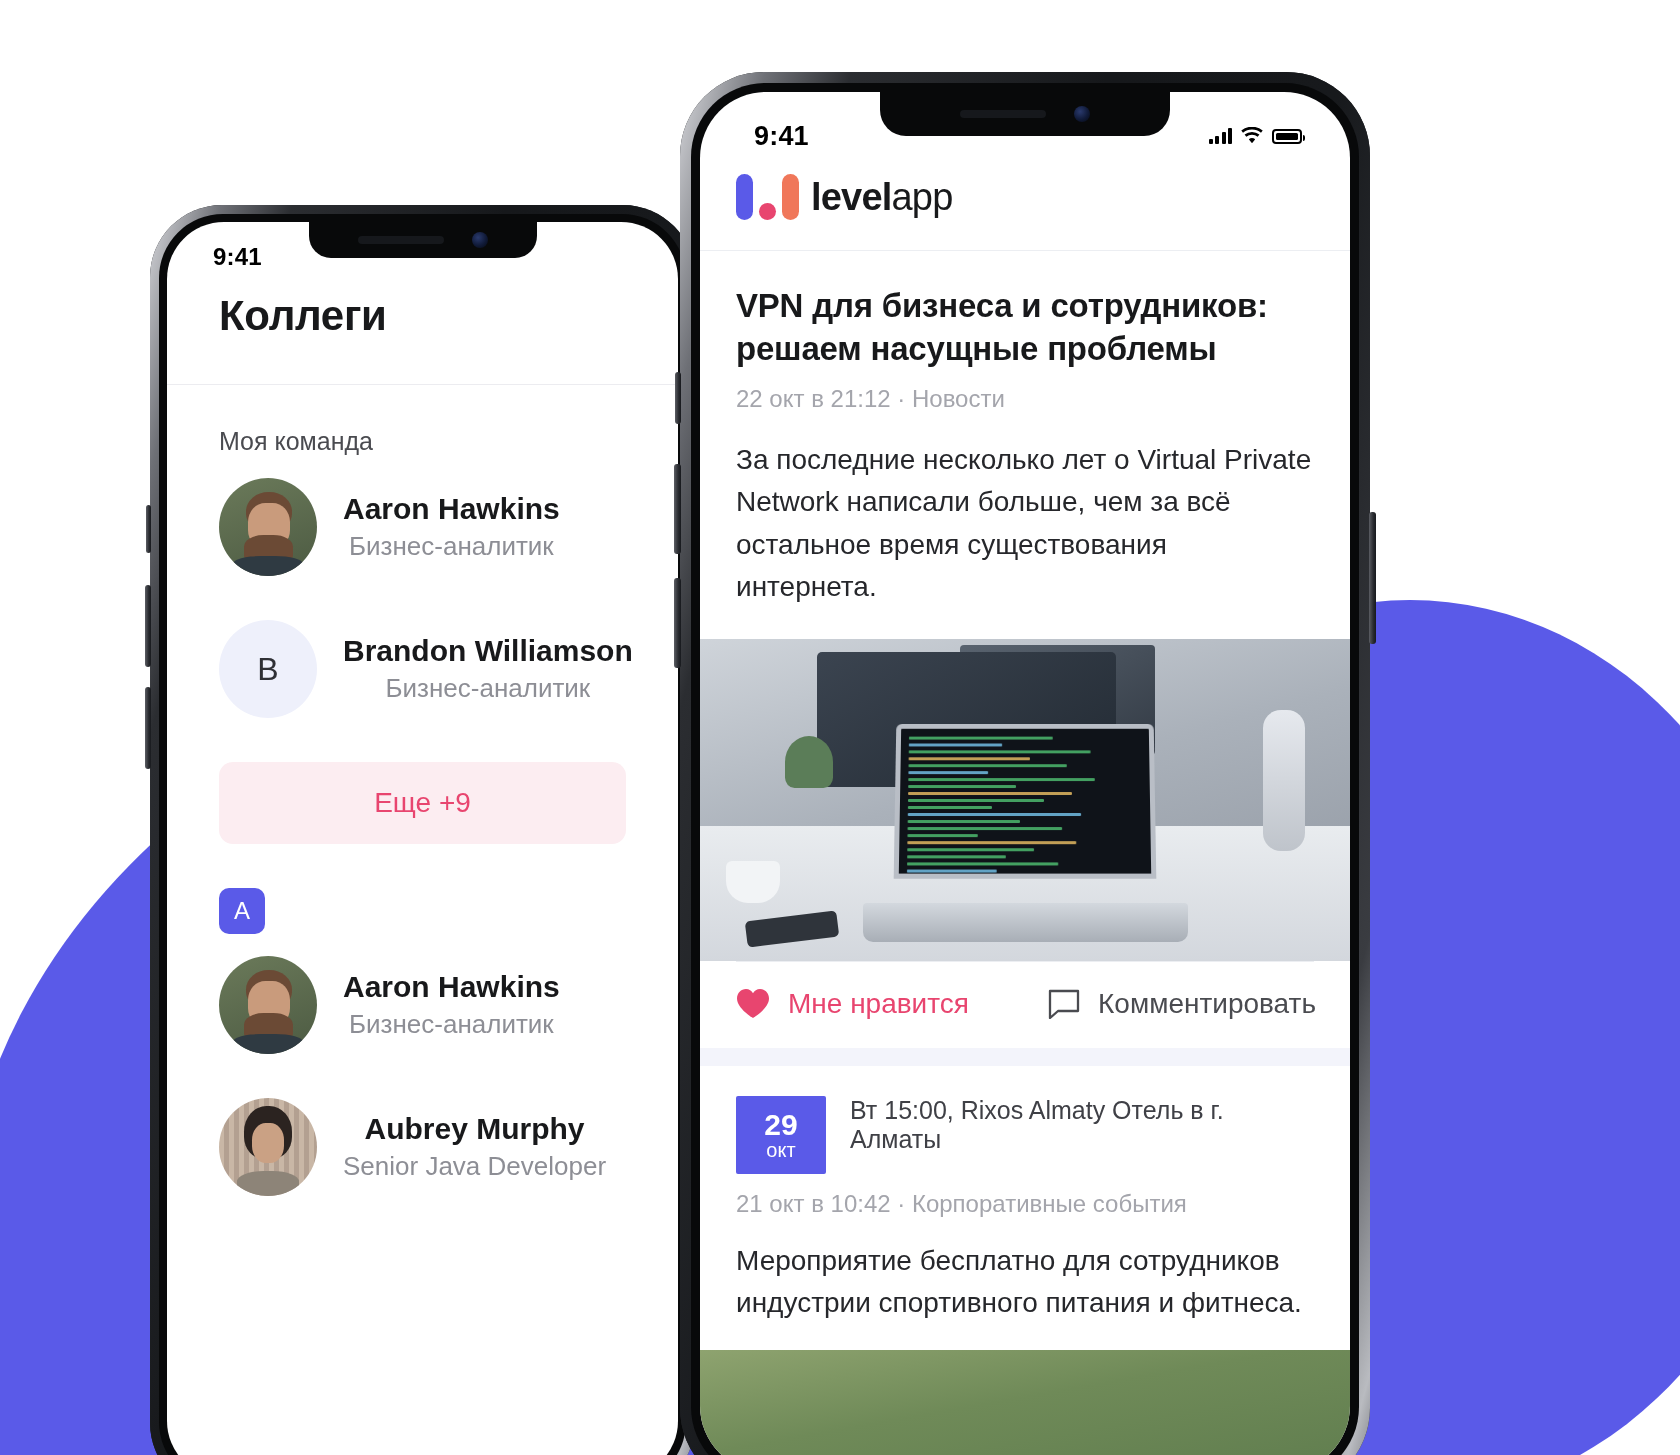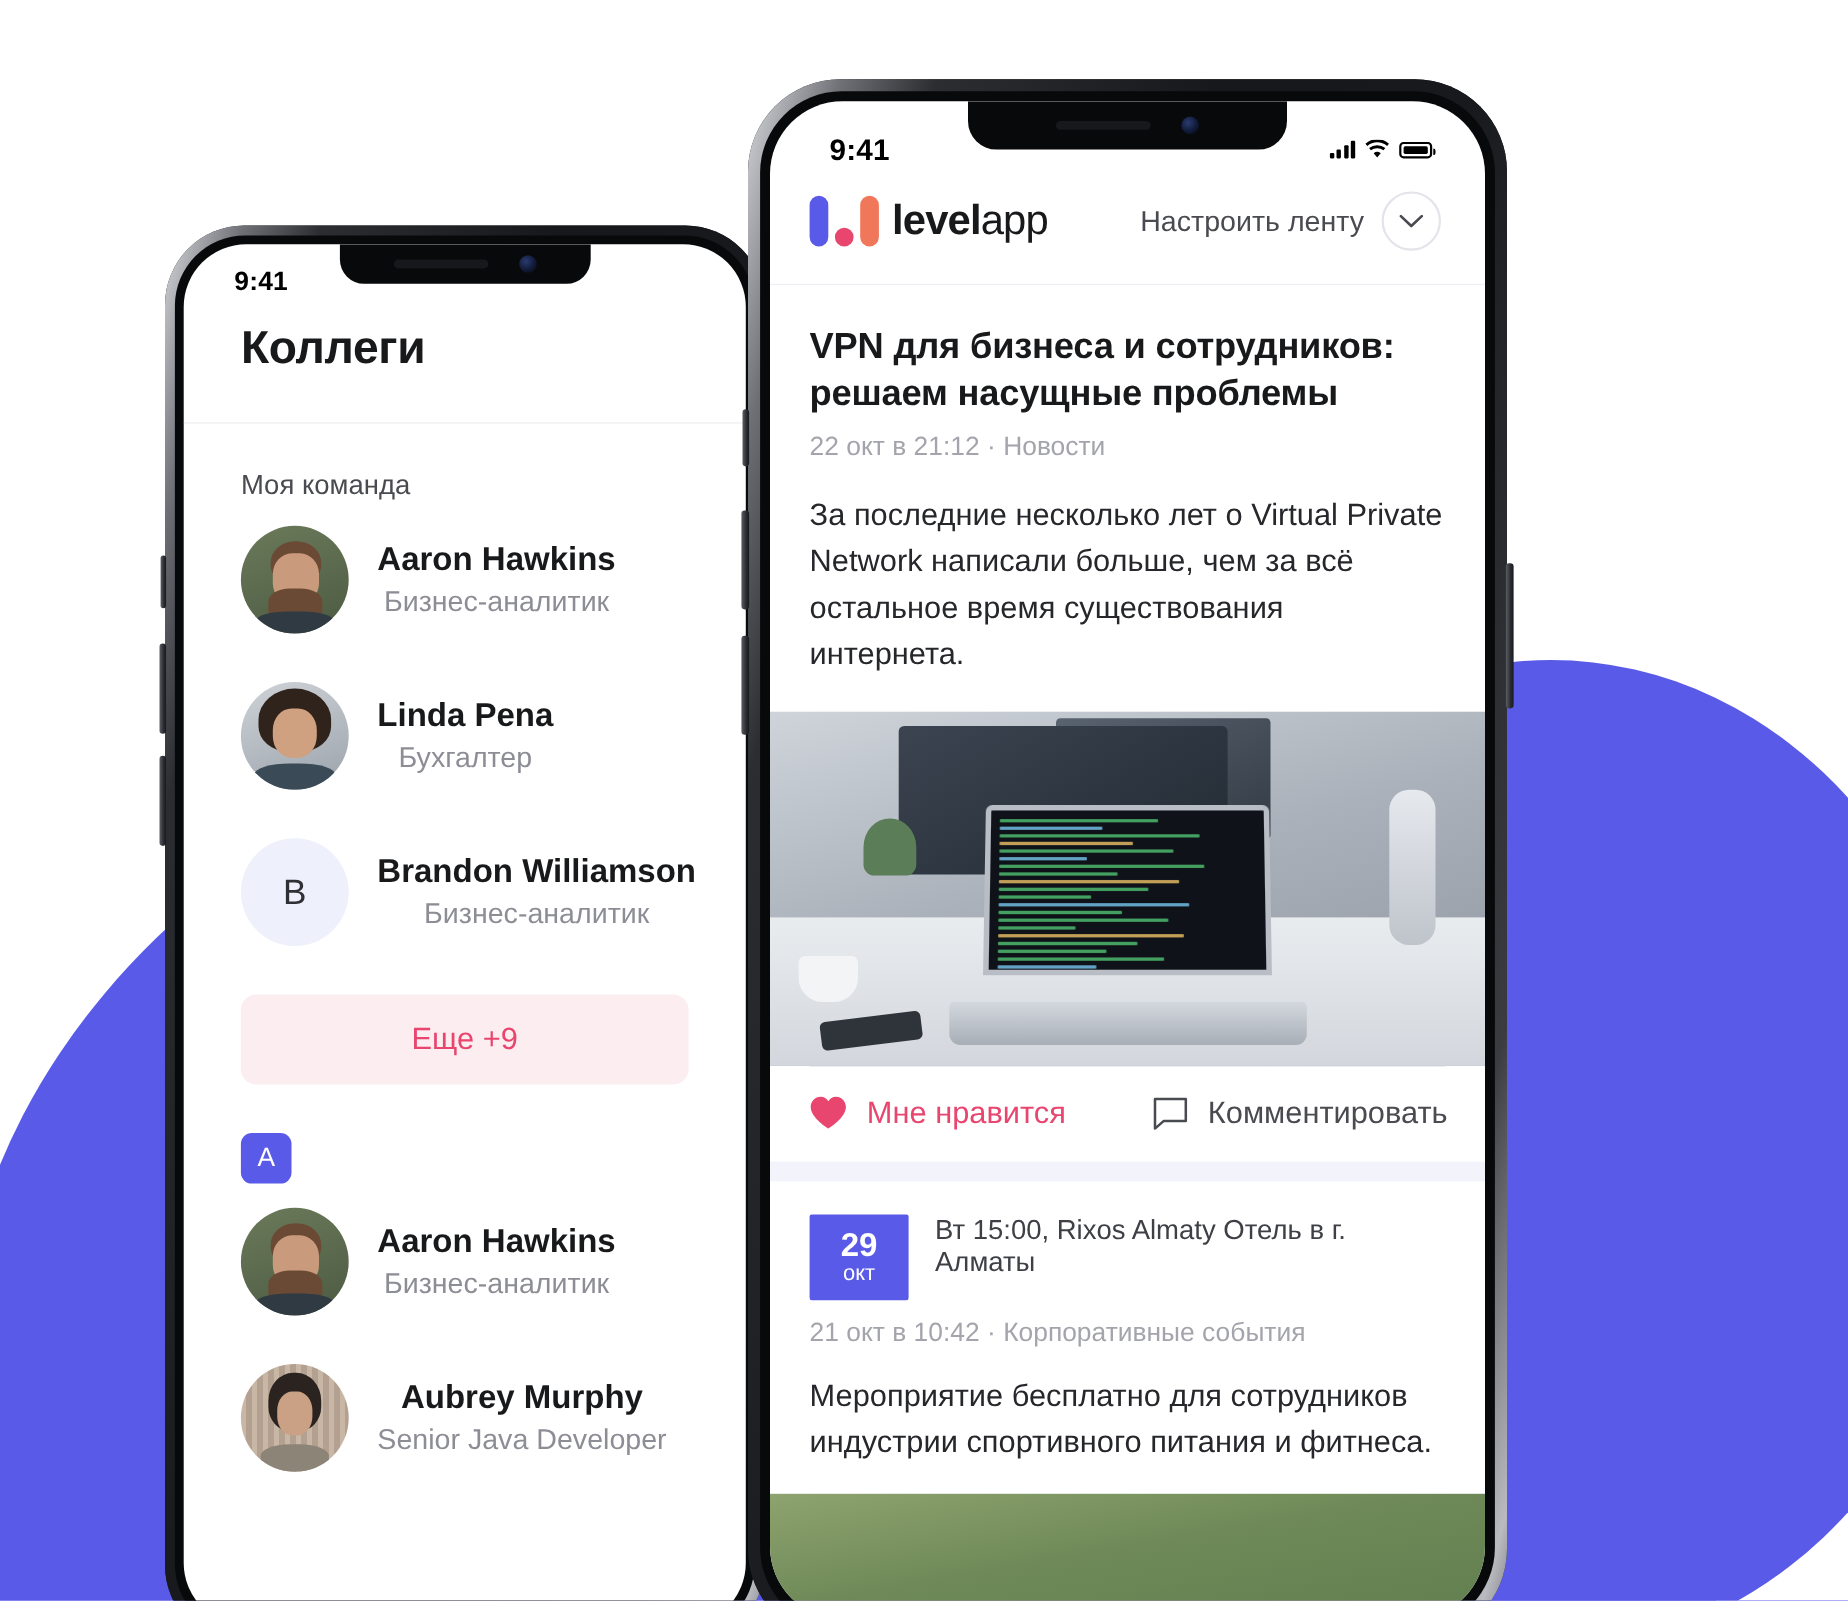--- a/index.html
+++ b/index.html
@@ -340,31 +340,20 @@
         <div style="position:absolute;left:30%;top:26%;width:42%;height:46%;border-radius:42%;background:#c99b7c;"></div>
         <div style="position:absolute;left:26%;top:58%;width:50%;height:30%;border-radius:40% 40% 30% 30%;background:#6b4a35;"></div>
         <div style="position:absolute;left:14%;bottom:0;width:72%;height:20%;border-radius:40% 40% 0 0;background:#2f3a42;"></div>
       </div>
       <div>
         <div class="contact-name">Aaron Hawkins</div>
         <div class="contact-role">Бизнес-аналитик</div>
       </div>
     </div>
 
-    <div class="contact">
-      <div class="avatar" style="background:linear-gradient(160deg,#cfd3d8,#9aa2aa);">
-        <div style="position:absolute;left:16%;top:6%;width:68%;height:58%;border-radius:50% 50% 40% 40%;background:#30231c;"></div>
-        <div style="position:absolute;left:30%;top:24%;width:40%;height:46%;border-radius:44%;background:#d0a181;"></div>
-        <div style="position:absolute;left:12%;bottom:0;width:76%;height:24%;border-radius:44% 44% 0 0;background:#3a4a56;"></div>
-      </div>
-      <div>
-        <div class="contact-name">Linda Pena</div>
-        <div class="contact-role">Бухгалтер</div>
-      </div>
-    </div>
 
     <div class="contact">
       <div class="avatar avatar-initial">B</div>
       <div>
         <div class="contact-name">Brandon Williamson</div>
         <div class="contact-role">Бизнес-аналитик</div>
       </div>
     </div>
 
     <div class="more-btn">Еще +9</div>
@@ -432,28 +421,20 @@
     </div>
 
     <div class="rp-header">
       <div class="logo-row">
         <div class="logo-mark">
           <span class="bar-blue"></span>
           <span class="dot-pink"></span>
           <span class="bar-orange"></span>
         </div>
         <div class="logo-text"><b>level</b><span>app</span></div>
-      </div>
-      <div class="feed-setup">
-        <span class="feed-setup-label">Настроить ленту</span>
-        <span class="chev-circle">
-          <svg width="22" height="13" viewBox="0 0 22 13">
-              <path d="M1.5 1.5 11 10.5 20.5 1.5" stroke="#4a4b50" stroke-width="2.4" fill="none" stroke-linecap="round" stroke-linejoin="round"></path>
-            </svg>
-        </span>
       </div>
     </div>
     <div class="hdr-rule"></div>
 
     <div class="post">
       <div class="post-title">VPN для бизнеса и сотрудников: решаем насущные проблемы</div>
       <div class="post-meta">22 окт в 21:12 · Новости</div>
       <div class="post-body">За последние несколько лет о Virtual Private Network написали больше, чем за всё остальное время существования интернета.</div>
 
       <div class="post-photo">

